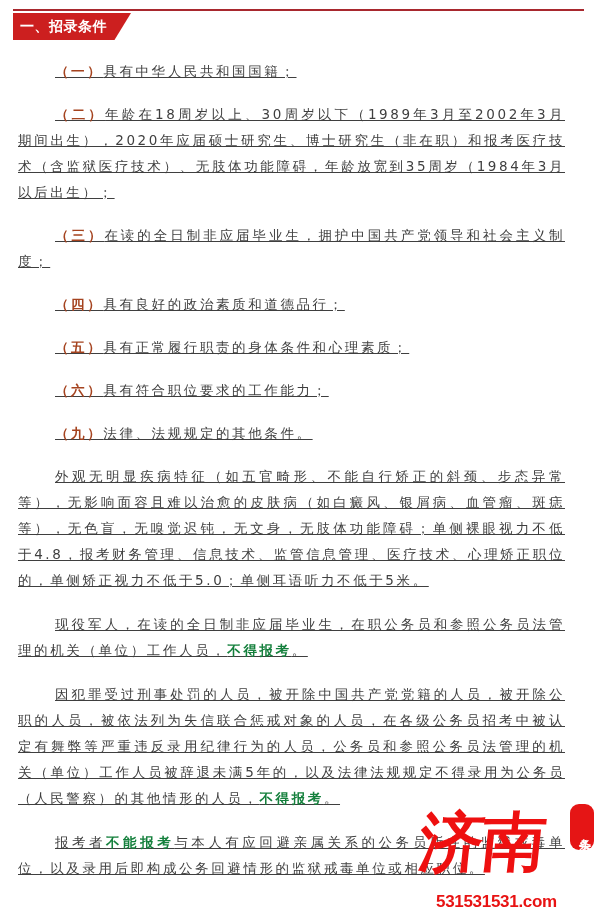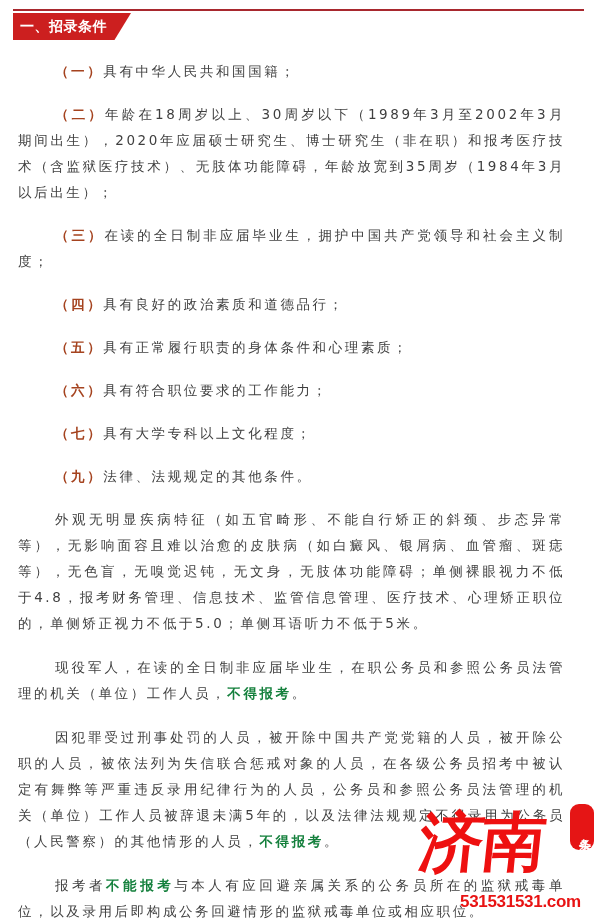--- a/index.html
+++ b/index.html
@@ -17,21 +17,21 @@
       position: absolute; left: 13px; top: 13px; height: 27px; width: 118px;
       background: #cc1f1f;
       clip-path: polygon(0 0, 100% 0, 86% 100%, 0 100%);
       color: #fff; font-weight: bold; font-size: 14px; line-height: 27px;
       padding-left: 7px; box-sizing: border-box; letter-spacing: 0.5px;
     }
     .content {
       position: absolute; left: 18px; top: 58px; width: 560px;
       font-size: 13.5px; line-height: 26px; letter-spacing: 2.6px;
     }
-    .para { margin: 0 13px 17px 0; text-indent: 37px; text-align: justify; }
+    .para { margin: 0 13px 17px 0; text-indent: 37px; text-align: justify; text-decoration: underline; }
     .num { color: #a5431f; font-weight: bold; }
     .warn { color: #15803d; font-weight: bold; }
     .p-gap { margin-bottom: 18px; }
     .watermark {
       position: absolute; left: 418px; top: 800px; width: 182px; height: 124px;
       pointer-events: none;
     }
     .wm-chars {
       position: absolute; left: 2px; top: 6px;
       font-family: "DejaVu Serif", serif; font-weight: bold;
@@ -40,37 +40,36 @@
     }
     .wm-badge {
       position: absolute; left: 152px; top: 4px; width: 24px; height: 46px;
       background: #e51515; border-radius: 9px; color: #fff;
       font-size: 12px; line-height: 19px; text-align: center; font-weight: bold;
       padding-top: 4px; box-sizing: border-box; writing-mode: vertical-rl;
     }
     .wm-url {
       position: absolute; left: 18px; top: 92px;
       font-family: "Liberation Sans", sans-serif; font-weight: bold;
-      font-size: 17px; color: #e81313; letter-spacing: -0.3px; margin-left: 24px;
+      font-size: 17px; color: #e81313; letter-spacing: -0.3px;
     }
   </style>
 </head>
 <body>
 
 <div class="top-rule"></div>
 <div class="section-tab">一、招录条件</div>
 
 <div class="content">
   <p class="para"><span class="num">（一）</span><span>具有中华人民共和国国籍；</span></p>
   <p class="para"><span class="num">（二）</span><span>年龄在18周岁以上、30周岁以下（1989年3月至2002年3月期间出生），2020年应届硕士研究生、博士研究生（非在职）和报考医疗技术（含监狱医疗技术）、无肢体功能障碍，年龄放宽到35周岁（1984年3月以后出生）；</span></p>
   <p class="para"><span class="num">（三）</span><span>在读的全日制非应届毕业生，拥护中国共产党领导和社会主义制度；</span></p>
   <p class="para"><span class="num">（四）</span><span>具有良好的政治素质和道德品行；</span></p>
   <p class="para"><span class="num">（五）</span><span>具有正常履行职责的身体条件和心理素质；</span></p>
   <p class="para"><span class="num">（六）</span><span>具有符合职位要求的工作能力；</span></p>
-  <p class="para"><span class="num">（七）</span><span>具有大学专科以上文化程度；</span></p>
   <p class="para"><span class="num">（九）</span><span>法律、法规规定的其他条件。</span></p>
 
   <p class="para p-gap">外观无明显疾病特征（如五官畸形、不能自行矫正的斜颈、步态异常等），无影响面容且难以治愈的皮肤病（如白癜风、银屑病、血管瘤、斑痣等），无色盲，无嗅觉迟钝，无文身，无肢体功能障碍；单侧裸眼视力不低于4.8，报考财务管理、信息技术、监管信息管理、医疗技术、心理矫正职位的，单侧矫正视力不低于5.0；单侧耳语听力不低于5米。</p>
 
   <p class="para p-gap"><span>现役军人，在读的全日制非应届毕业生，在职公务员和参照公务员法管理的机关（单位）工作人员，</span><span class="warn">不得报考</span><span>。</span></p>
 
   <p class="para p-gap"><span>因犯罪受过刑事处罚的人员，被开除中国共产党党籍的人员，被开除公职的人员，被依法列为失信联合惩戒对象的人员，在各级公务员招考中被认定有舞弊等严重违反录用纪律行为的人员，公务员和参照公务员法管理的机关（单位）工作人员被辞退未满5年的，以及法律法规规定不得录用为公务员（人民警察）的其他情形的人员，</span><span class="warn">不得报考</span><span>。</span></p>
 
   <p class="para"><span>报考者</span><span class="warn">不能报考</span><span>与本人有应回避亲属关系的公务员所在的监狱戒毒单位，以及录用后即构成公务回避情形的监狱戒毒单位或相应职位。</span></p>
 </div>

